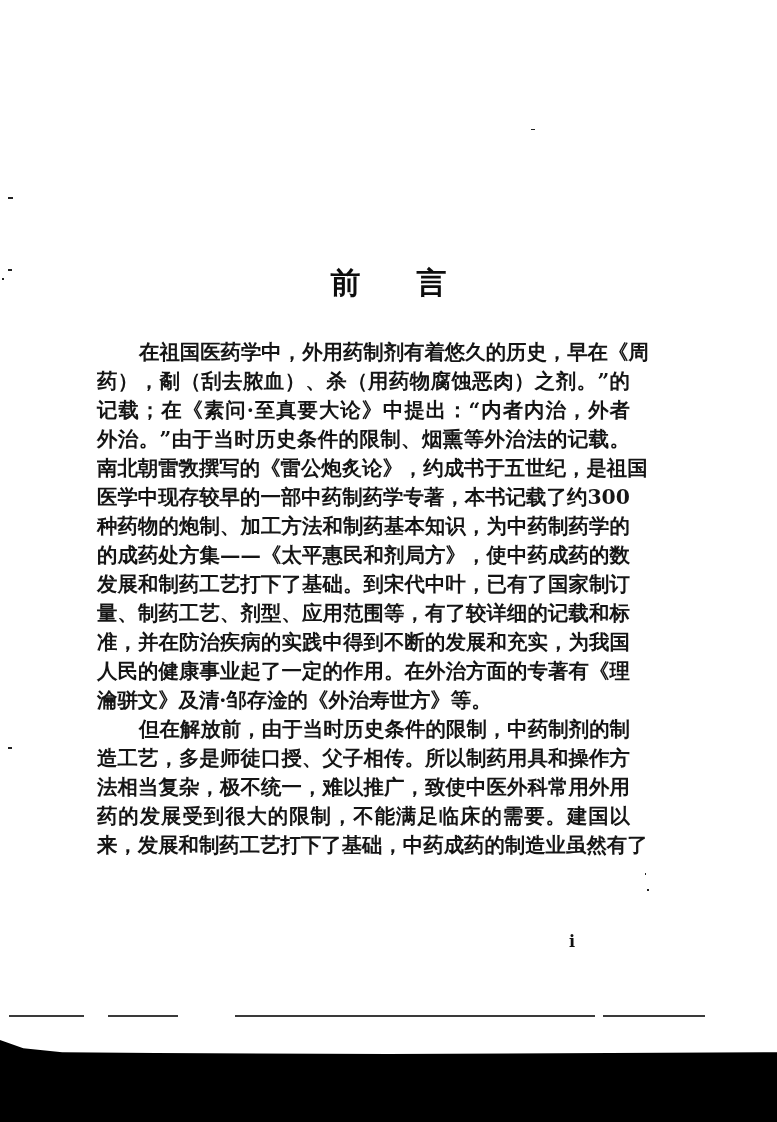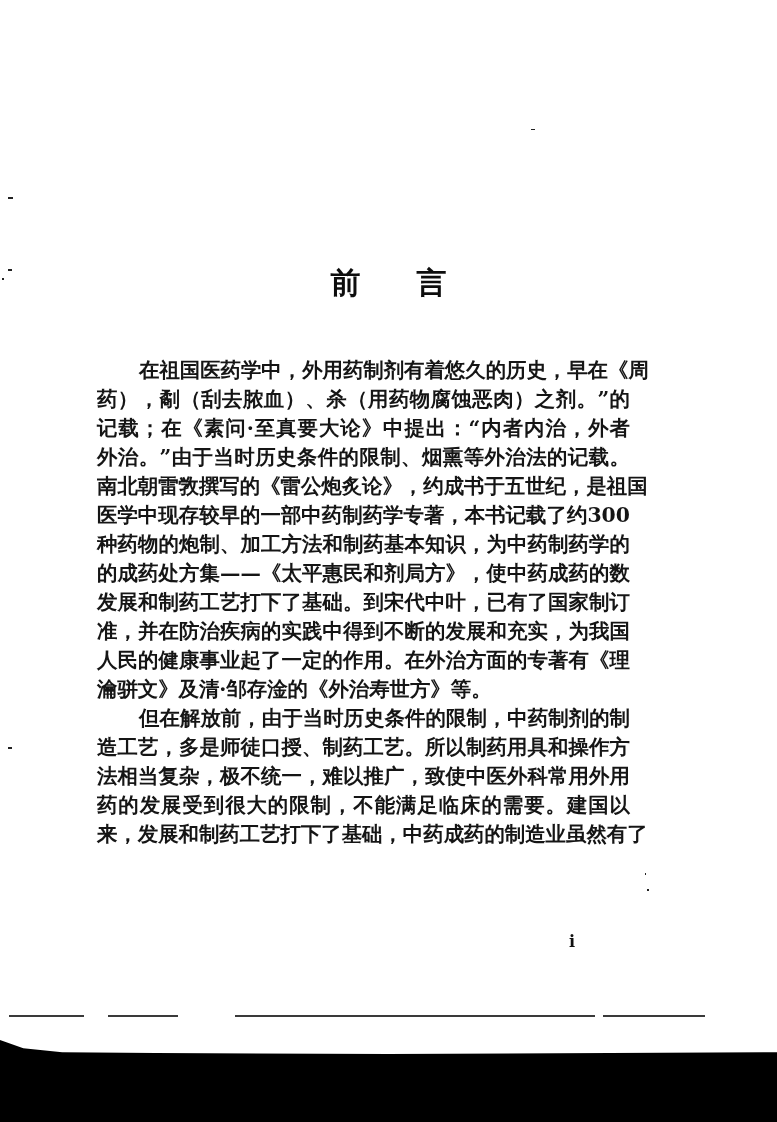--- a/index.html
+++ b/index.html
@@ -31,21 +31,21 @@
     font-weight: bold;
     line-height: 40px;
     color: #0d0d0d;
     display: flex;
     justify-content: center;
     gap: 56px;
   }
   .title span { display: inline-block; }
   .body-text {
     position: absolute;
-    top: 356px;
+    top: 338px;
     left: 97px;
     width: 533px;
   }
   .line {
     height: 29px;
     line-height: 29px;
     font-size: 20.4px;
     white-space: nowrap;
     text-align: justify;
     text-align-last: justify;
@@ -108,27 +108,28 @@
     <div>
       <div class="line indent">在祖国医药学中，外用药制剂有着悠久的历史，早在《周</div>
       <div class="line">药），劀（刮去脓血）、杀（用药物腐蚀恶肉）之剂。”的</div>
       <div class="line">记载；在《素问·至真要大论》中提出：“内者内治，外者</div>
       <div class="line">外治。”由于当时历史条件的限制、烟熏等外治法的记载。</div>
       <div class="line">南北朝雷敩撰写的《雷公炮炙论》，约成书于五世纪，是祖国</div>
       <div class="line">医学中现存较早的一部中药制药学专著，本书记载了约300</div>
       <div class="line">种药物的炮制、加工方法和制药基本知识，为中药制药学的</div>
       <div class="line">的成药处方集——《太平惠民和剂局方》，使中药成药的数</div>
       <div class="line">发展和制药工艺打下了基础。到宋代中叶，已有了国家制订</div>
+      <div class="line">量、制药工艺、剂型、应用范围等，有了较详细的记载和标</div>
       <div class="line">准，并在防治疾病的实践中得到不断的发展和充实，为我国</div>
       <div class="line">人民的健康事业起了一定的作用。在外治方面的专著有《理</div>
       <div class="line last">瀹骈文》及清·邹存淦的《外治寿世方》等。</div>
     </div>
     <div>
       <div class="line indent">但在解放前，由于当时历史条件的限制，中药制剂的制</div>
-      <div class="line">造工艺，多是师徒口授、制药工艺。所以制药用具和操作方</div>
+      <div class="line">造工艺，多是师徒口授、父子相传。所以制药用具和操作方</div>
       <div class="line">法相当复杂，极不统一，难以推广，致使中医外科常用外用</div>
       <div class="line">药的发展受到很大的限制，不能满足临床的需要。建国以</div>
       <div class="line">来，发展和制药工艺打下了基础，中药成药的制造业虽然有了</div>
     </div>
   </div>
 
   <div class="page-number">i</div>
 
   <div class="rule" style="left:9px;width:75px;"></div>
   <div class="rule" style="left:108px;width:70px;"></div>

